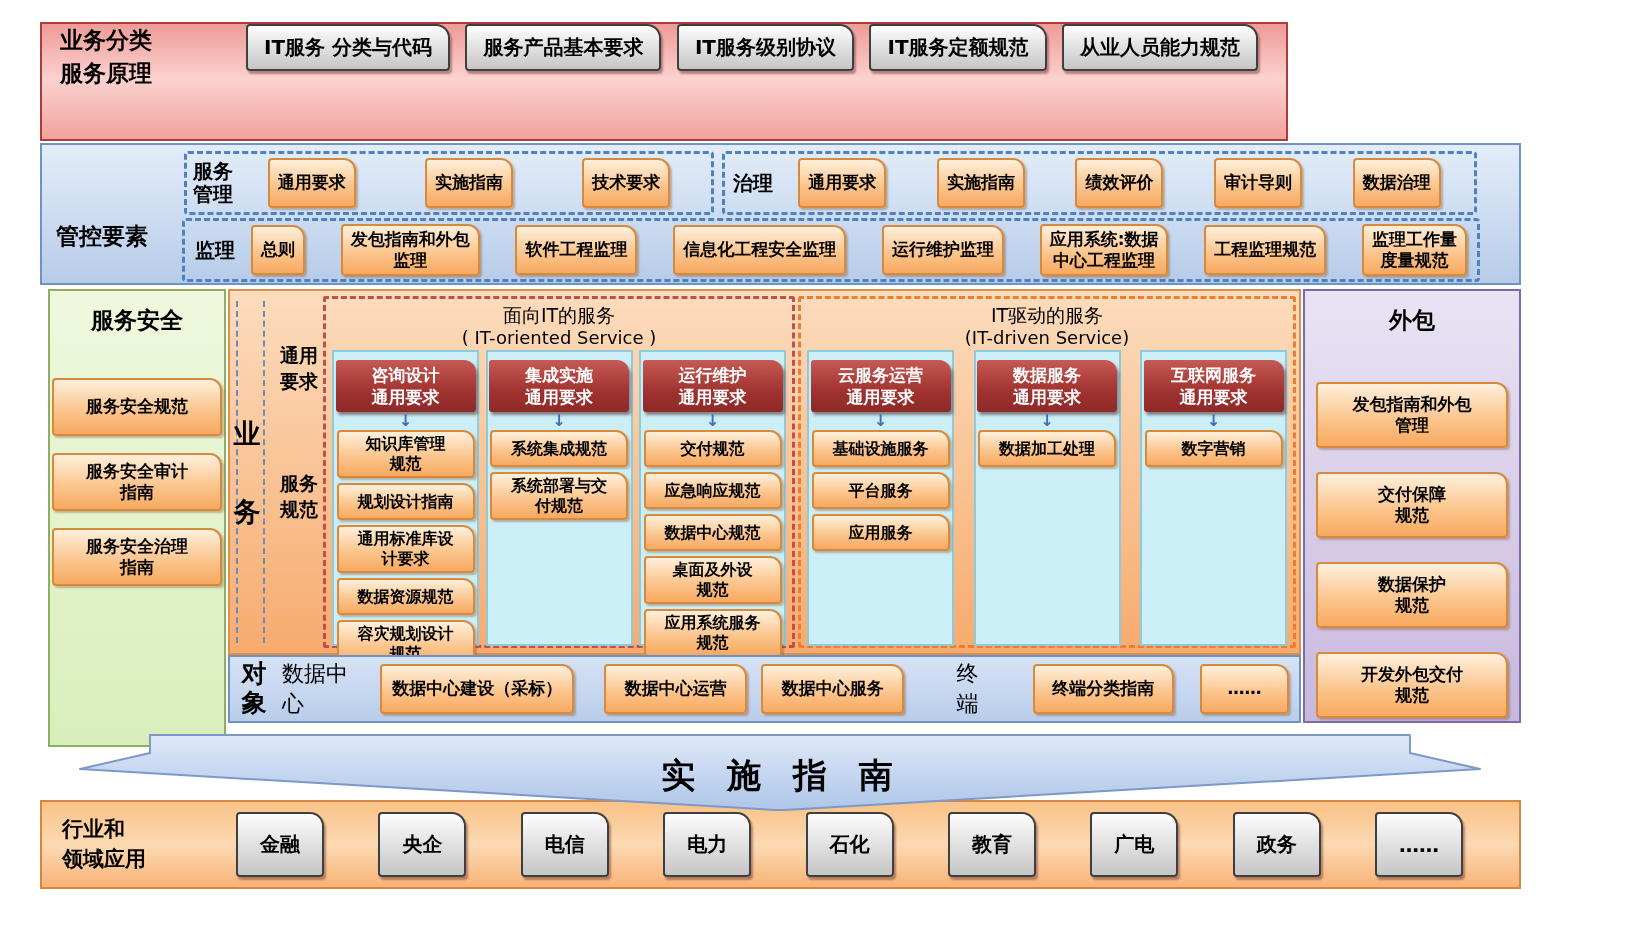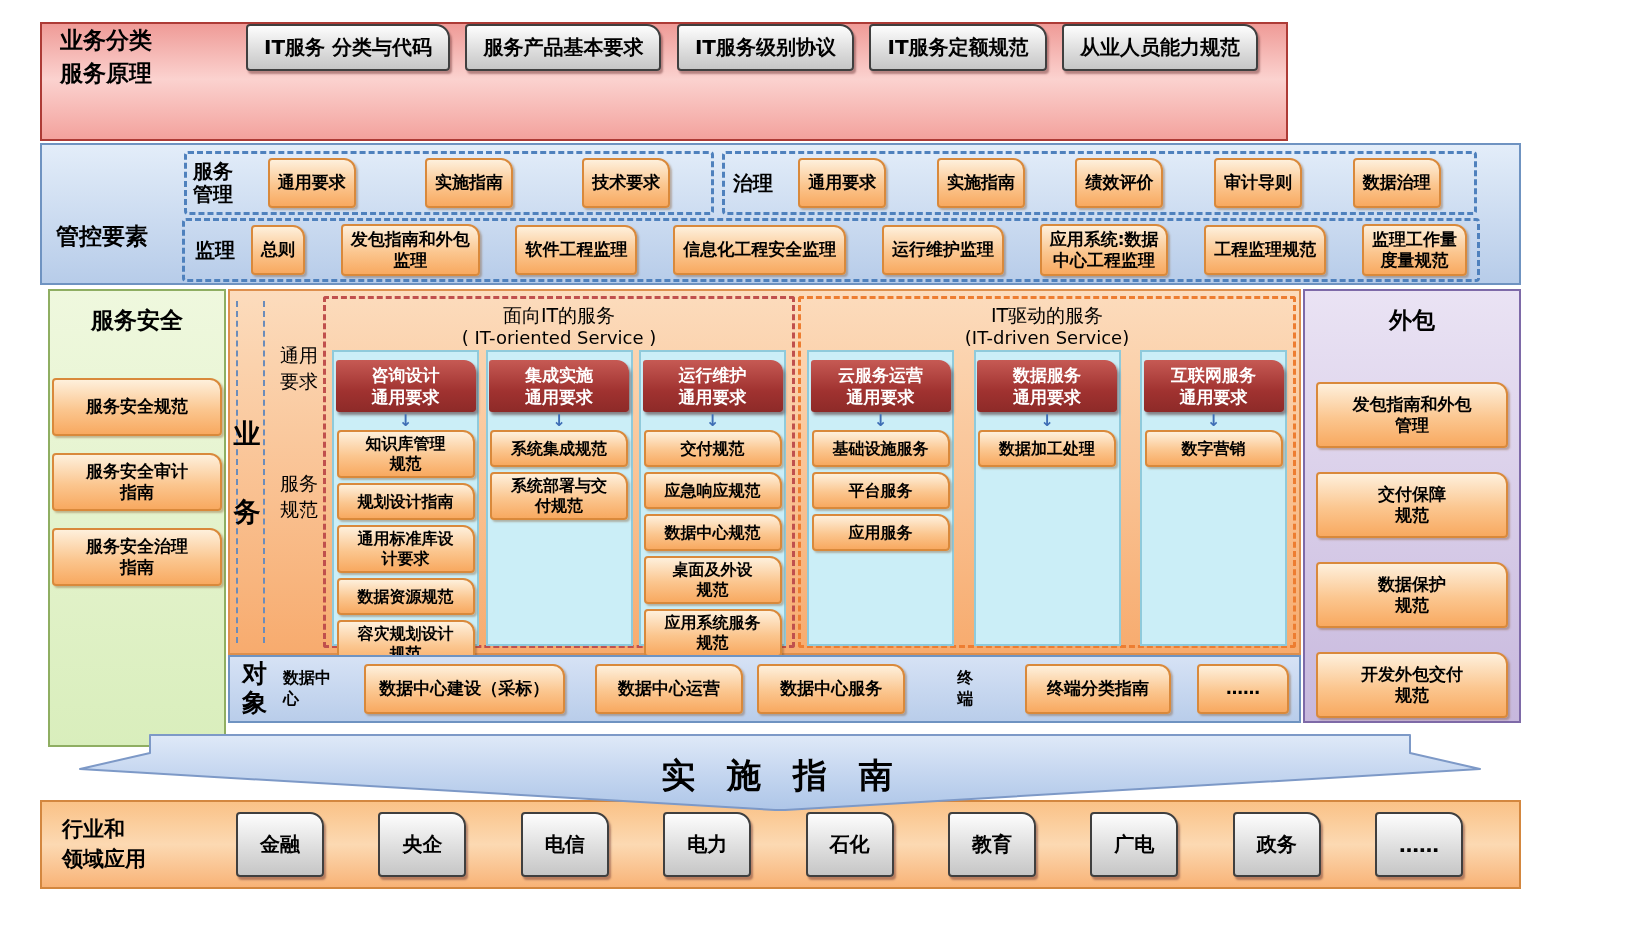--- a/index.html
+++ b/index.html
@@ -59,37 +59,37 @@
   #panel-out .title{font-weight:700;font-size:23px;margin-top:14px;}
   #panel-out .items{display:flex;flex-direction:column;gap:24px;margin-top:46px;}
   #panel-out .btn-orange{width:172px;min-height:56px;}
   
   #middle{left:228px;top:289px;width:1073px;height:434px;}
   #mid-orange{position:absolute;left:0;top:0;right:0;height:366px;
     background:linear-gradient(180deg,#fcdcbd,#f7ab6e);border:2px solid #dd8f4d;box-sizing:border-box;}
   .v-dash{position:absolute;top:10px;bottom:10px;border-left:2px dashed #6b8cba;}
   #biz-label{position:absolute;left:2px;top:104px;width:30px;font-weight:700;font-size:27px;
     line-height:2.9;text-align:center;white-space:pre-line;}
-  .rail-label{position:absolute;left:40px;width:58px;font-weight:400;font-size:19px;
+  .rail-label{position:absolute;left:40px;width:58px;font-weight:700;font-size:19px;
     line-height:1.35;text-align:center;white-space:pre-line;}
   .group{position:absolute;top:5px;height:352px;box-sizing:border-box;border-radius:3px;}
   #grp-oriented{left:93px;width:472px;border:3px dashed #c0504d;}
   #grp-driven{left:568px;width:498px;border:3px dashed #ed7d31;}
   .group .gtitle{text-align:center;font-size:19px;line-height:1.2;margin-top:5px;}
   .group .gsub{text-align:center;font-size:18px;line-height:1.2;}
   .group .cols{display:flex;justify-content:space-between;padding:2px 6px 0 6px;height:296px;}
   .col{width:147px;background:#cbeef7;border:2px solid #8fcadb;box-sizing:border-box;
     display:flex;flex-direction:column;align-items:center;padding-top:8px;}
   .col .items{display:flex;flex-direction:column;gap:5px;width:138px;margin-top:0;}
   .col .btn-orange{font-size:16px;min-height:29px;padding:2px 4px;}
   #mid-blue{position:absolute;left:0;top:366px;right:0;height:68px;
     background:linear-gradient(180deg,#d6e2f5,#b9cdea);border:2px solid #6f93c1;box-sizing:border-box;
     display:flex;align-items:center;padding:0 10px;}
   #obj-label{font-weight:700;font-size:25px;line-height:1.15;text-align:center;white-space:pre-line;width:34px;}
-  .row-label{font-weight:700;font-size:16px;}
+  .row-label{font-weight:400;font-size:22px;}
   #mid-blue .btn-orange{min-height:40px;}
   
   #arrow-wrap{left:40px;top:731px;width:1481px;height:84px;z-index:5;}
   #arrow-wrap svg{display:block;}
   #arrow-wrap text{font-family:"DejaVu Sans","Liberation Sans",sans-serif;}
   
   #band4{left:40px;top:800px;width:1481px;height:89px;z-index:1;
     background:linear-gradient(180deg,#fac287,#fcd9b2 50%,#f8b377);
     border:2px solid #d3873f;display:flex;align-items:center;padding:0 20px;}
   #band4 .title{width:130px;font-weight:700;font-size:21px;line-height:1.4;}

